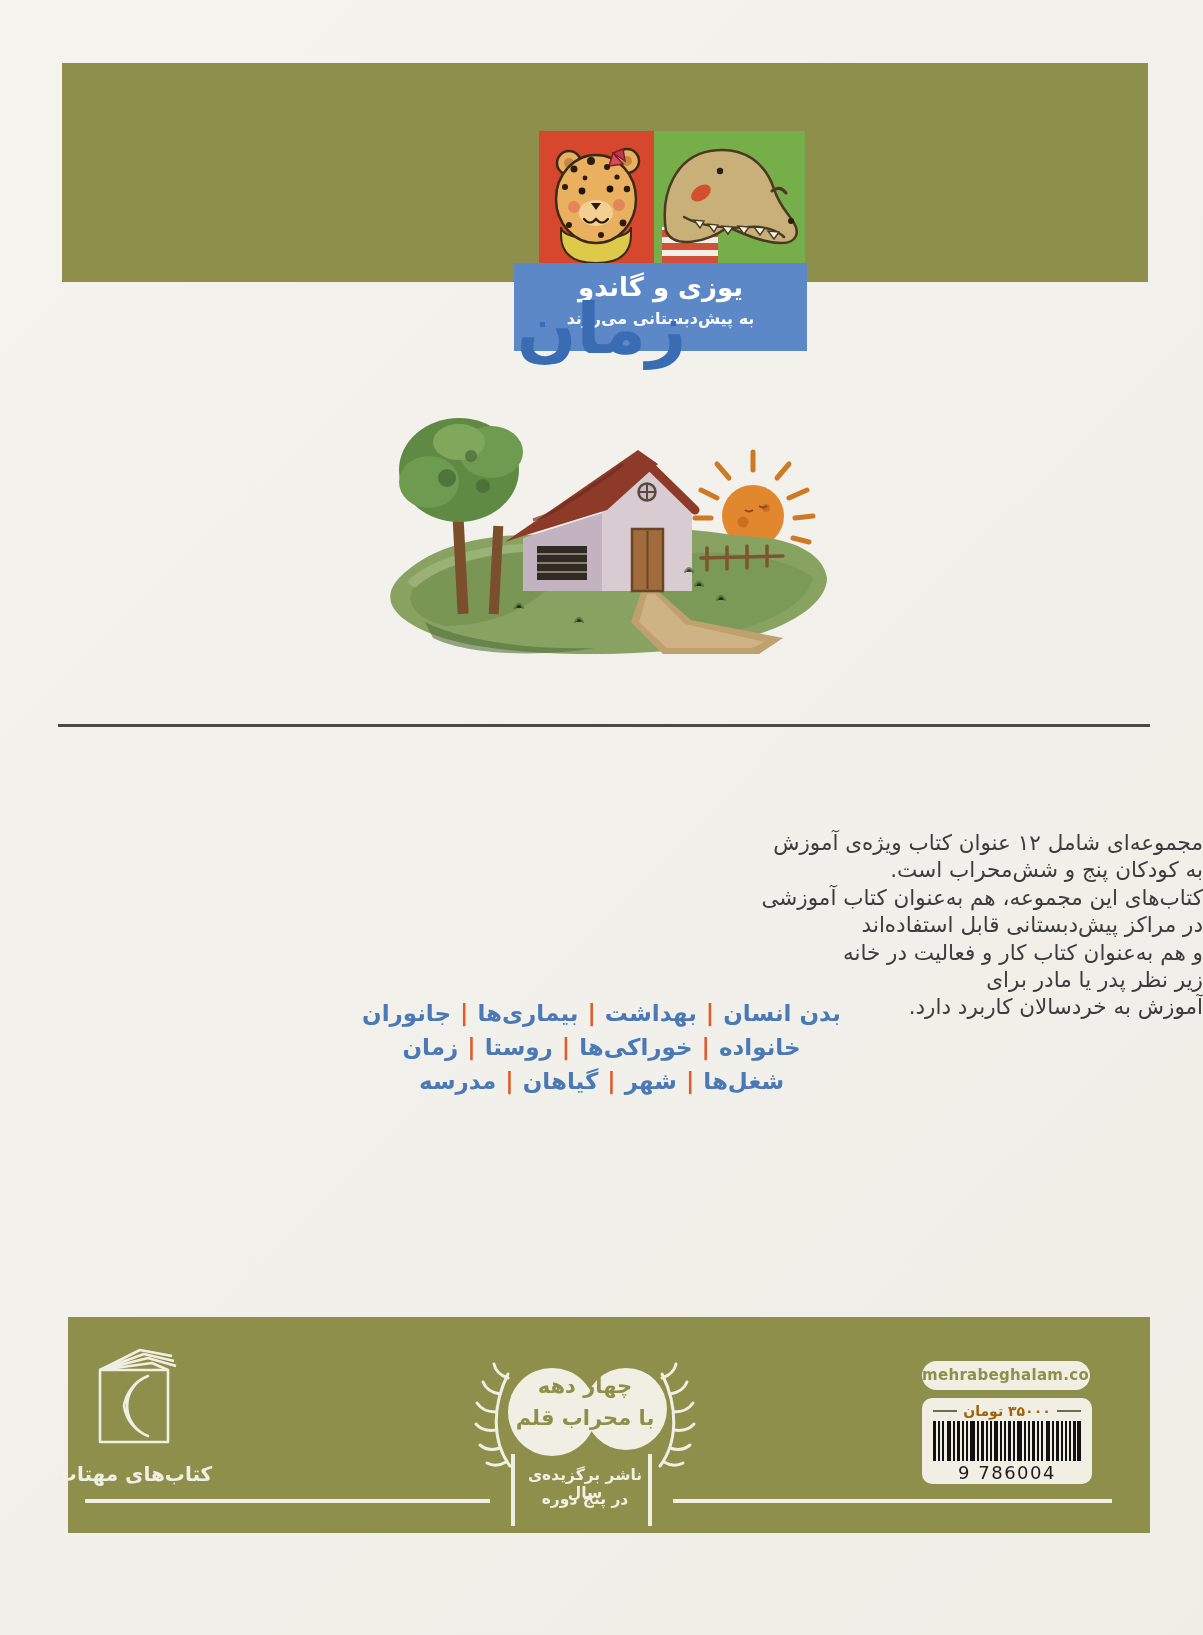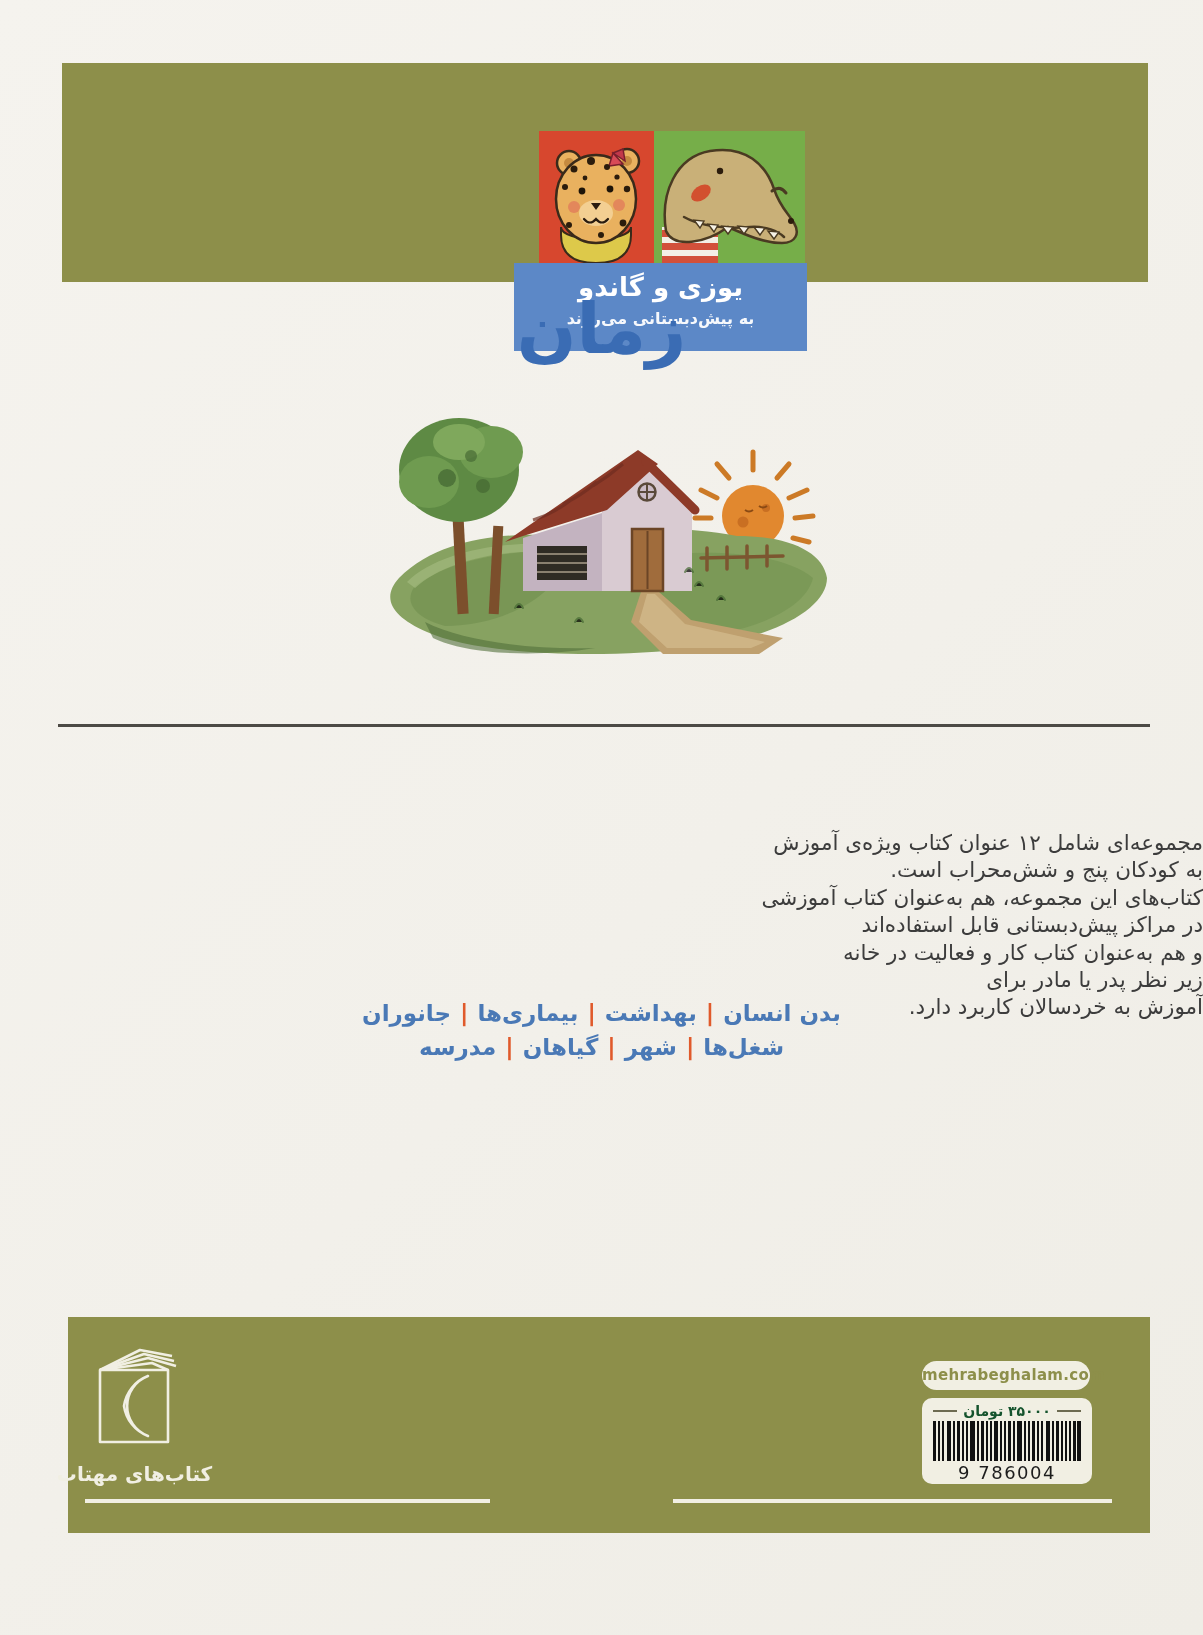--- a/index.html
+++ b/index.html
@@ -50,21 +50,21 @@
   .badge-sub{position:absolute;width:150px;left:40px;text-align:center;direction:rtl;
     color:#f1efe3;font-weight:bold;font-size:15.5px;}
   .badge-s1{top:116px;}
   .badge-s2{top:140px;}
   .web-pill{position:absolute;left:922px;top:1361px;width:168px;height:29px;background:#f1efe3;
     border-radius:15px;color:#8d8f4a;font-size:15px;font-weight:bold;text-align:center;line-height:29px;
     letter-spacing:.3px;}
   .price-box{position:absolute;left:922px;top:1398px;width:170px;height:86px;background:#f1efe3;
     border-radius:10px;overflow:hidden;}
   .price-row{display:flex;align-items:center;justify-content:center;gap:6px;margin-top:5px;
-    direction:rtl;color:#14532d;font-size:14px;font-weight:bold;}
+    direction:rtl;color:#a16207;font-size:14px;font-weight:bold;}
   .price-row .dash{height:2px;background:#4c4a2c;flex:0 0 24px;opacity:.8;}
   .barcode{display:block;margin:2px auto 0;}
   .isbn{text-align:center;color:#1d1d1d;font-size:18px;letter-spacing:1.5px;margin-top:1px;
     font-family:"DejaVu Sans",sans-serif;}
 </style>
 </head>
 <body>
 
 <div class="page">
 
@@ -216,20 +216,23 @@
     <div>و هم به‌عنوان کتاب کار و فعالیت در خانه</div>
     <div>زیر نظر پدر یا مادر برای</div>
     <div>آموزش به خردسالان کاربرد دارد.</div>
   </div>
 
   <div class="series-rows">
     <div>
       <span>بدن انسان</span><span class="sep">|</span><span>بهداشت</span><span class="sep">|</span><span>بیماری‌ها</span><span class="sep">|</span><span>جانوران</span>
     </div>
     <div>
+      <span>خانواده</span><span class="sep">|</span><span>خوراکی‌ها</span><span class="sep">|</span><span>روستا</span><span class="sep">|</span><span>زمان</span>
+    </div>
+    <div>
       <span>شغل‌ها</span><span class="sep">|</span><span>شهر</span><span class="sep">|</span><span>گیاهان</span><span class="sep">|</span><span>مدرسه</span>
     </div>
   </div>
 
   <div class="footer-band"></div>
   <div class="fline left"></div>
   <div class="fline right"></div>
 
   <div class="pub-logo">
     <svg width="92" height="126" viewBox="0 0 92 126">
@@ -238,20 +241,40 @@
         <path d="M12,36 L52,16 L84,22"></path>
         <path d="M12,36 L56,20 L86,27"></path>
         <path d="M12,36 L60,24 L88,32"></path>
         <path d="M12,36 L64,29 L80,36"></path>
         <path d="M60,42 A32,32 0 0 0 60,102 A38,38 0 0 1 36,72 A38,38 0 0 1 60,42 Z"></path>
       </g>
     </svg>
   </div>
   <div class="pub-label">کتاب‌های مهتاب</div>
 
+  <div class="badge">
+    <svg width="230" height="182" viewBox="0 0 230 182">
+      <g stroke="#f1efe3" stroke-width="3" fill="none" stroke-linecap="round">
+        <path d="M38,24 C22,56 22,92 40,116"></path>
+        <path d="M38,28 q-12,-4 -14,-14 M30,44 q-13,-2 -17,-12 M26,62 q-13,0 -19,-9 M26,80 q-13,2 -20,-6 M30,98 q-12,4 -20,-3 M36,112 q-10,6 -19,1"></path>
+        <path d="M192,24 C208,56 208,92 190,116"></path>
+        <path d="M192,28 q12,-4 14,-14 M200,44 q13,-2 17,-12 M204,62 q13,0 19,-9 M204,80 q13,2 20,-6 M200,98 q12,4 20,-3 M194,112 q10,6 19,1"></path>
+      </g>
+      <circle cx="82" cy="62" r="44" fill="#f1efe3"></circle>
+      <circle cx="156" cy="59" r="41" fill="#f1efe3"></circle>
+      <g stroke="#f1efe3" stroke-width="4">
+        <line x1="43" y1="104" x2="43" y2="176"></line>
+        <line x1="180" y1="104" x2="180" y2="176"></line>
+      </g>
+    </svg>
+    <div class="badge-text badge-l1">چهار دهه</div>
+    <div class="badge-text badge-l2">با محراب قلم</div>
+    <div class="badge-sub badge-s1">ناشر برگزیده‌ی سال</div>
+    <div class="badge-sub badge-s2">در پنج دوره</div>
+  </div>
 
   <div class="web-pill">mehrabeghalam.com</div>
   <div class="price-box">
     <div class="price-row">
       <span class="dash"></span>
       <span>۳۵۰۰۰ تومان</span>
       <span class="dash"></span>
     </div>
     <svg class="barcode" width="148" height="40">
         <rect x="0" y="0" width="3" height="40" fill="#111"></rect>

